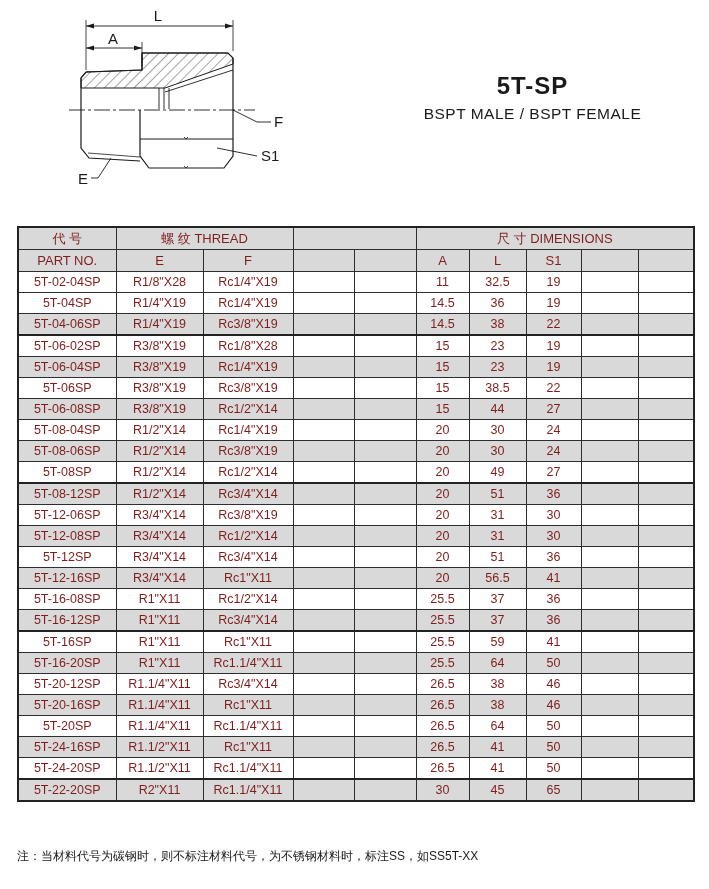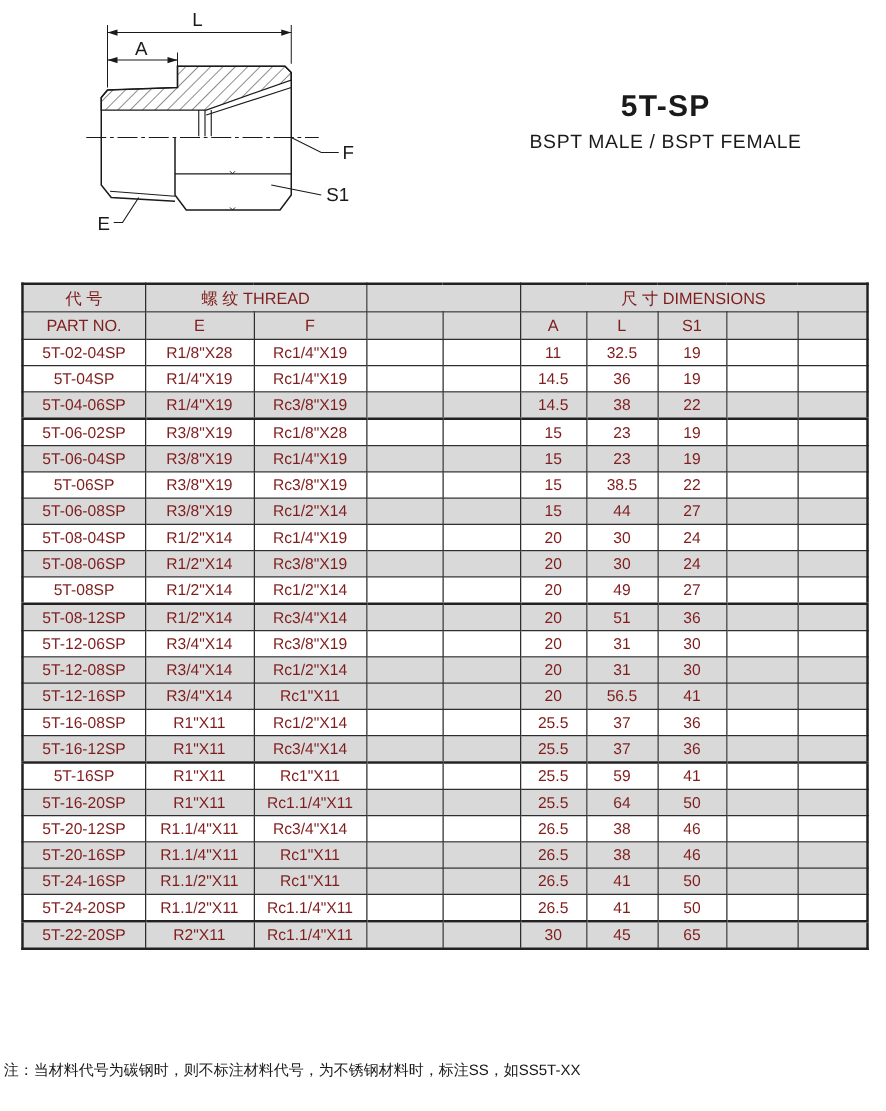--- a/index.html
+++ b/index.html
@@ -28,21 +28,21 @@
     border:1px solid #2e2e2e;text-align:center;vertical-align:middle;
     padding:0;font-weight:normal;white-space:nowrap;overflow:hidden;
   }
   table.spec{border:2px solid #222;}
   table.spec thead th{background:#d9d9d9;height:21px;font-size:13px;}
   table.spec tbody td{height:20px;background:#ffffff;}
   table.spec tbody tr.alt td{background:#d9d9d9;}
   table.spec tbody tr.thick td{border-bottom:2px solid #222;}
 
   
-  .notes{position:absolute;left:3px;top:848px;width:676px;}
+  .notes{position:absolute;left:17px;top:848px;width:676px;}
   .note-cn{font-size:12px;}
   .note-en{font-size:10.5px;margin-top:3px;}
 </style>
 </head>
 <body>
 
 <div class="page">
 
   <div class="drawing">
     <svg width="300" height="200" viewBox="0 0 300 200">
@@ -281,20 +281,32 @@
           <td>R3/4"X14</td>
           <td>Rc1/2"X14</td>
           <td></td>
           <td></td>
           <td>20</td>
           <td>31</td>
           <td>30</td>
           <td></td>
           <td></td>
         </tr>
+        <tr>
+          <td>5T-12SP</td>
+          <td>R3/4"X14</td>
+          <td>Rc3/4"X14</td>
+          <td></td>
+          <td></td>
+          <td>20</td>
+          <td>51</td>
+          <td>36</td>
+          <td></td>
+          <td></td>
+        </tr>
         <tr class="alt">
           <td>5T-12-16SP</td>
           <td>R3/4"X14</td>
           <td>Rc1"X11</td>
           <td></td>
           <td></td>
           <td>20</td>
           <td>56.5</td>
           <td>41</td>
           <td></td>
@@ -365,20 +377,32 @@
           <td>R1.1/4"X11</td>
           <td>Rc1"X11</td>
           <td></td>
           <td></td>
           <td>26.5</td>
           <td>38</td>
           <td>46</td>
           <td></td>
           <td></td>
         </tr>
+        <tr>
+          <td>5T-20SP</td>
+          <td>R1.1/4"X11</td>
+          <td>Rc1.1/4"X11</td>
+          <td></td>
+          <td></td>
+          <td>26.5</td>
+          <td>64</td>
+          <td>50</td>
+          <td></td>
+          <td></td>
+        </tr>
         <tr class="alt">
           <td>5T-24-16SP</td>
           <td>R1.1/2"X11</td>
           <td>Rc1"X11</td>
           <td></td>
           <td></td>
           <td>26.5</td>
           <td>41</td>
           <td>50</td>
           <td></td>

